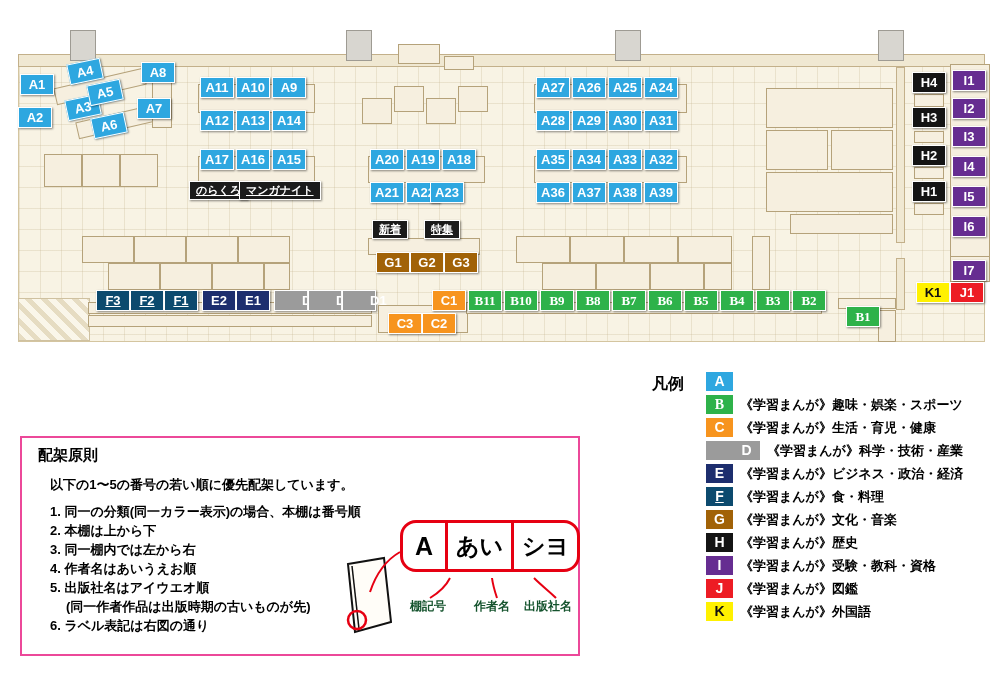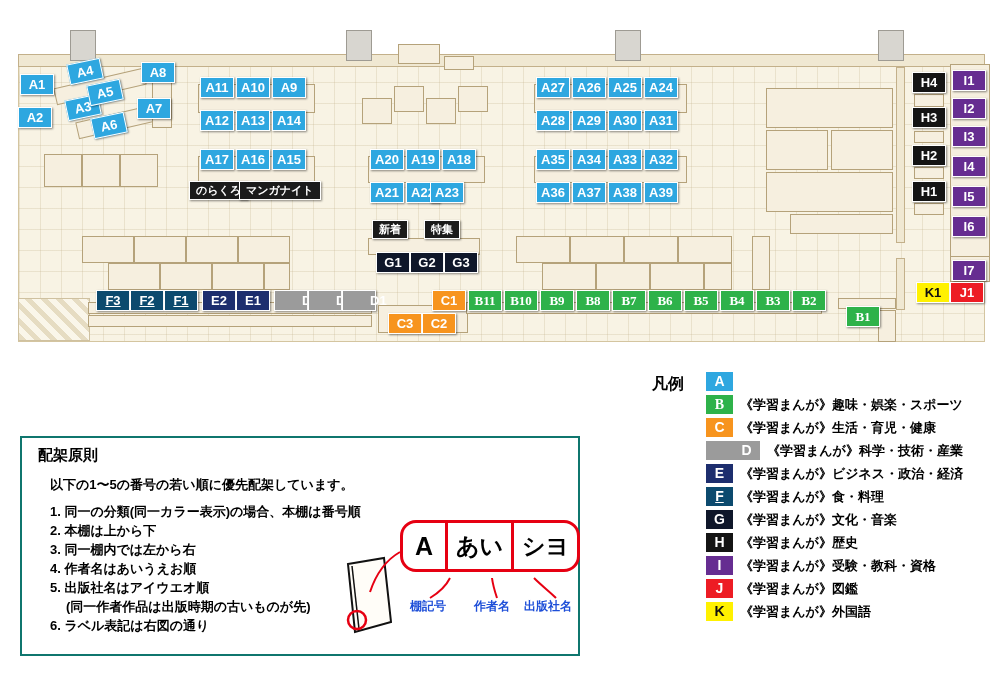--- a/index.html
+++ b/index.html
@@ -16,58 +16,58 @@
   .shelf{position:absolute;background:#f6efdf;border:1px solid #b5a27a;box-sizing:border-box;}
   .hatch{position:absolute;background:repeating-linear-gradient(45deg,#e6dcc2 0 5px,#faf6ea 5px 11px);
     border:1px solid #cfc1a0;box-sizing:border-box;}
 
   
   .lbl{position:absolute;display:block;width:34px;height:21px;line-height:19px;text-align:center;
     color:#fff;font-weight:bold;font-size:13px;border:1px solid #fff;box-sizing:border-box;
     box-shadow:1px 1px 2px rgba(0,0,0,.45);font-style:normal;}
   .tag{position:absolute;display:block;background:#1b1b1b;color:#fff;font-weight:bold;font-size:11px;
     line-height:15px;padding:1px 6px;border:1px solid #fff;box-shadow:1px 1px 2px rgba(0,0,0,.45);
-    white-space:nowrap;font-style:normal;}
+    white-space:nowrap;font-style:normal;text-decoration:underline;}
   .rot{transform:rotate(-12deg);}
 
   
   .legend{position:absolute;left:622px;top:372px;width:372px;margin-left:24px;}
   .legend-title{position:absolute;left:6px;top:2px;font-size:16px;font-weight:bold;color:#000;}
   .lrows{margin-left:60px;display:flex;flex-direction:column;gap:4px;}
   .lrow{display:flex;align-items:center;gap:7px;}
   .sw{display:inline-block;width:27px;height:19px;line-height:19px;text-align:center;color:#fff;
     font-weight:bold;font-size:14px;font-style:normal;flex:0 0 27px;}
   .ltext{font-size:13px;font-weight:bold;color:#000;white-space:nowrap;}
 
   
-  .panel{position:absolute;left:20px;top:436px;width:560px;height:220px;border:2px solid #0f766e;
+  .panel{position:absolute;left:20px;top:436px;width:560px;height:220px;border:2px solid #ec4899;
     background:#fff;box-sizing:border-box;text-decoration:underline;}
   .p-title{position:absolute;left:16px;top:8px;font-size:15px;font-weight:bold;color:#000;}
   .p-intro{position:absolute;left:28px;top:38px;font-size:13px;font-weight:bold;color:#000;}
   .p-rules{position:absolute;left:28px;top:64px;font-size:13px;font-weight:bold;color:#000;line-height:19px;}
   .indent{padding-left:16px;}
   .exbox{position:absolute;left:378px;top:82px;width:180px;height:52px;background:#fff;
     border:3px solid #e60012;border-radius:16px;display:flex;align-items:stretch;box-sizing:border-box;}
   .exseg{display:flex;align-items:center;justify-content:center;font-weight:bold;color:#000;}
   .ex-code{width:42px;font-size:25px;}
   .ex-mid{flex:1;font-size:23px;}
   .ex-div{width:0;border-left:3px solid #e60012;}
-  .cap{position:absolute;top:160px;font-size:12px;font-weight:bold;color:#1d4ed8;white-space:nowrap;}
+  .cap{position:absolute;top:160px;font-size:12px;font-weight:bold;color:#14532d;white-space:nowrap;}
   .pointers{position:absolute;left:378px;top:138px;}
   .book{position:absolute;left:312px;top:114px;}
   .callout{position:absolute;left:344px;top:112px;}
 
   
   .cA{background:#2ea7e0;}
   .cB{background:#2eb24a;font-family:Liberation Serif, serif;}
   .cC{background:#f7941e;}
   .cD{background:#9b9b9b;padding-left:27px;}
   .cE{background:#1d2e6e;}
   .cF{background:#0c4a6e;text-decoration:underline;}
-  .cG{background:#0f172a;}
+  .cG{background:#a16207;}
   .cH{background:#141414;}
   .cI{background:#662d91;}
   .cJ{background:#ed1c24;}
   .cK{background:#fff100;color:#111;}
 </style>
 </head>
 <body>
 
 <div class="page">
 

